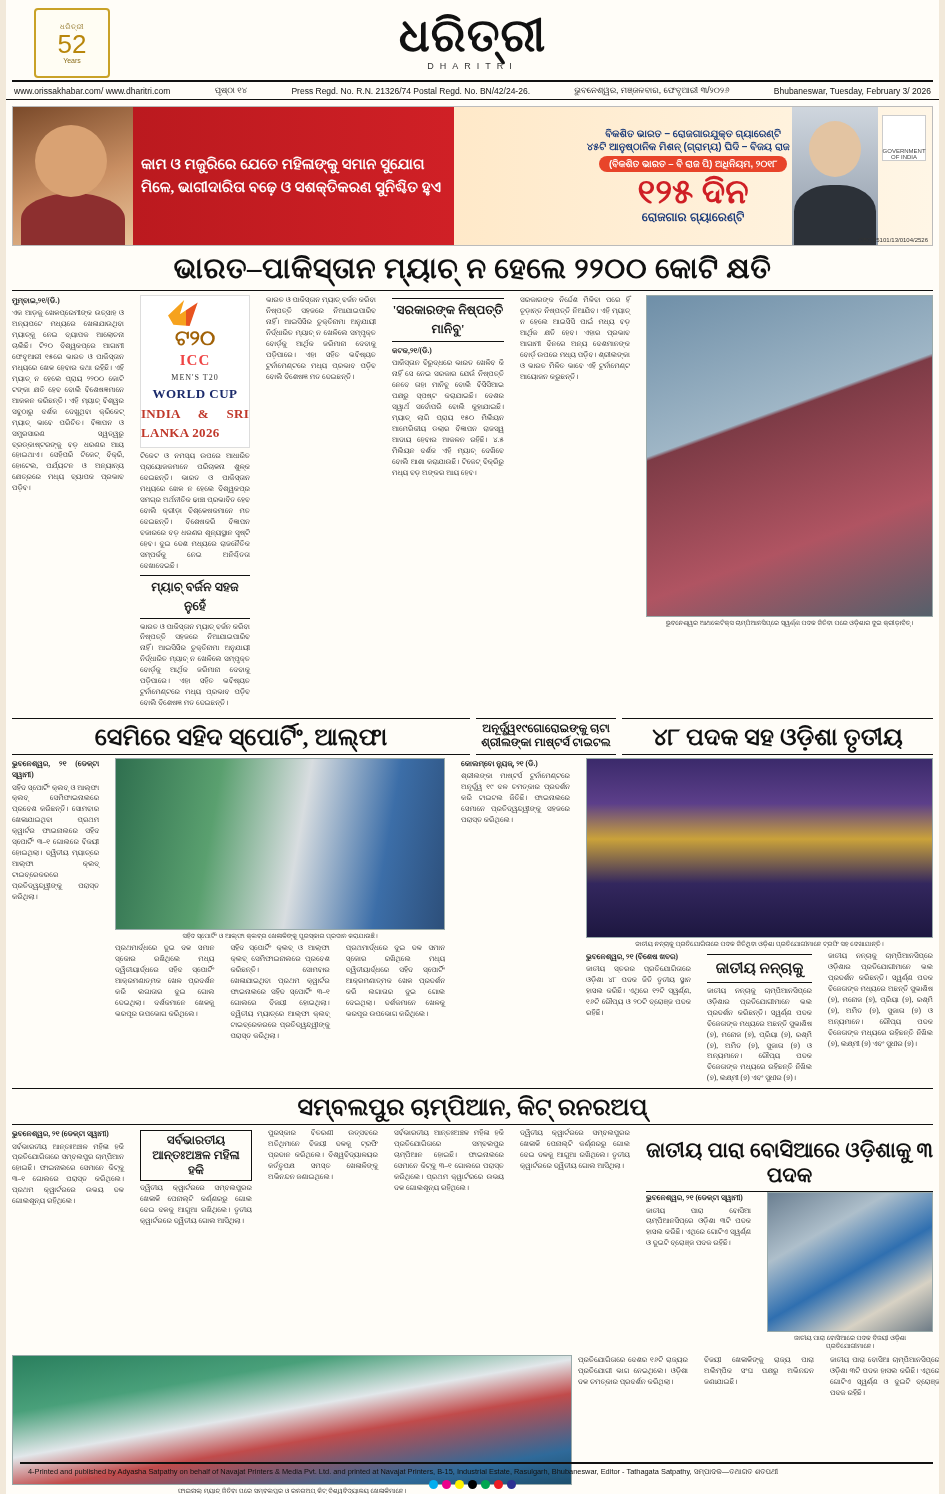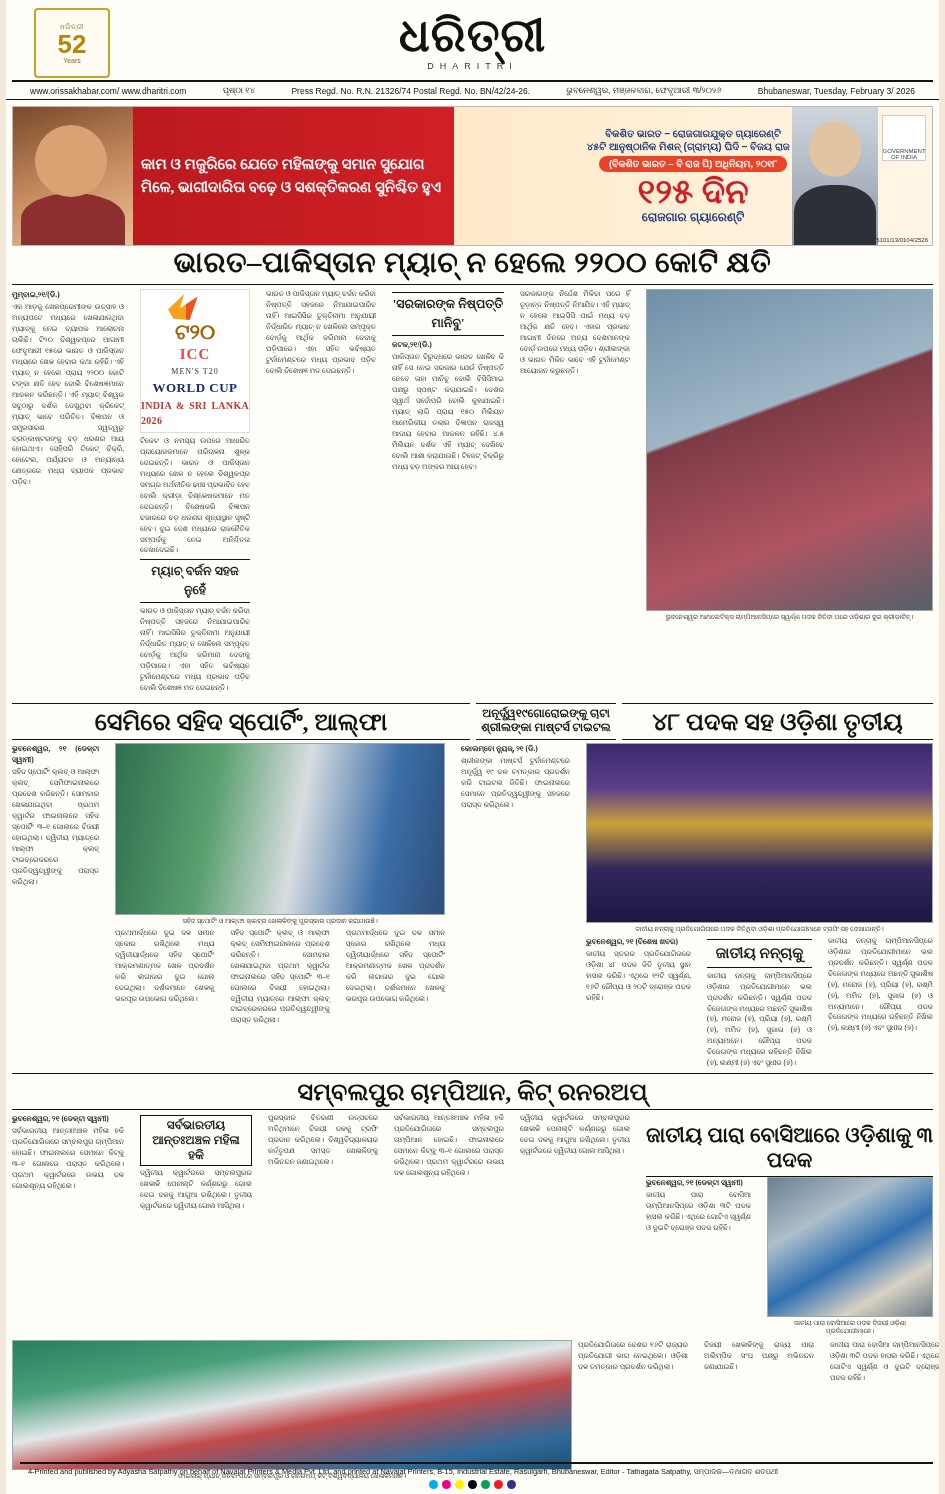--- a/index.html
+++ b/index.html
@@ -4,27 +4,27 @@
 <style>
   html,body{margin:0;padding:0;background:#e8e8e8;}
   body{font-family:"Liberation Sans",sans-serif;}
   .page{width:945px;height:1494px;background:#fffdf8;position:relative;overflow:hidden;margin:0 auto;
         border-left:6px solid #f2e9da;border-right:6px solid #f2e9da;box-sizing:border-box;}
   
   .masthead{display:flex;align-items:center;justify-content:center;padding:8px 10px 2px 10px;position:relative;height:78px;box-sizing:border-box;}
   .badge{position:absolute;left:28px;top:8px;width:72px;height:66px;border:2px solid #c9a227;border-radius:4px;
          display:flex;flex-direction:column;align-items:center;justify-content:center;background:#fffdf3;}
   .badge .b-top{font-size:7px;color:#8a6d1b;letter-spacing:.5px;}
-  .badge .b-num{font-size:26px;font-weight:bold;color:#b8860b;line-height:1;}
+  .badge .b-num{font-size:26px;font-weight:normal;color:#b8860b;line-height:1;}
   .badge .b-sub{font-size:7px;color:#8a6d1b;}
   .title-wrap{text-align:center;}
   .title-od{font-family:"Liberation Serif",serif;font-size:46px;font-weight:bold;letter-spacing:1px;color:#111;line-height:1;}
   .title-en{font-size:9px;letter-spacing:6px;color:#333;margin-top:2px;}
   .mast-rule{border-top:1.5px solid #111;border-bottom:1.5px solid #111;height:0;margin:2px 6px 0 6px;}
-  .infobar{display:flex;align-items:center;justify-content:space-between;font-size:8.5px;padding:3px 24px;color:#111;border-bottom:1.5px solid #111;text-align:center;}
+  .infobar{display:flex;align-items:center;justify-content:space-between;font-size:8.5px;padding:3px 8px;color:#111;border-bottom:1.5px solid #111;text-align:center;}
   .infobar span{white-space:nowrap;}
   
   .adbanner{margin:6px 6px 0 6px;height:138px;display:flex;border:1px solid #bbb;overflow:hidden;}
   .ad-left{flex:0 0 48%;background:linear-gradient(90deg,#b3171c,#d02026);position:relative;display:flex;align-items:center;}
   .ad-woman{width:120px;height:100%;background:linear-gradient(160deg,#7a4a2a,#c98f63 55%,#e8c39a);position:relative;flex:0 0 120px;}
   .ad-woman:after{content:"";position:absolute;left:22px;top:18px;width:72px;height:72px;border-radius:50%;background:#d9a273;}
   .ad-woman:before{content:"";position:absolute;left:8px;bottom:0;width:104px;height:52px;border-radius:50% 50% 0 0;background:#8d2f2f;}
   .ad-text{color:#fff;font-family:"Liberation Serif",serif;font-size:15px;line-height:1.55;padding:6px 8px;font-weight:bold;}
   .ad-right{flex:1;background:linear-gradient(90deg,#ffe9c9,#fff6e6);position:relative;display:flex;flex-direction:column;align-items:center;justify-content:center;}
   .ad-r-l1{font-size:10px;color:#1a3a7a;font-weight:bold;}
@@ -32,40 +32,40 @@
   .ad-r-pill{margin-top:3px;background:#e8442a;color:#fff;font-size:9.5px;padding:2px 10px;border-radius:9px;font-weight:bold;}
   .ad-r-big{font-size:34px;color:#cf1f25;font-weight:bold;font-family:"Liberation Serif",serif;line-height:1.05;margin-top:2px;}
   .ad-r-sub{font-size:12px;color:#1a3a7a;font-weight:bold;}
   .ad-modi{position:absolute;right:54px;top:0;bottom:0;width:86px;background:linear-gradient(180deg,#cfd6de,#8d99a8);}
   .ad-modi:after{content:"";position:absolute;left:17px;top:14px;width:52px;height:56px;border-radius:50%;background:#e3c4a2;}
   .ad-modi:before{content:"";position:absolute;left:2px;bottom:0;width:82px;height:60px;border-radius:44% 44% 0 0;background:#2c3138;}
   .ad-emblem{position:absolute;right:6px;top:8px;width:42px;height:44px;background:#fff;border:1px solid #ccc;font-size:6px;color:#444;display:flex;align-items:flex-end;justify-content:center;text-align:center;}
   .ad-cbc{position:absolute;right:4px;bottom:2px;font-size:6px;color:#333;}
   .content{padding:0 6px;}
   .head1{font-family:"Liberation Serif",serif;font-weight:bold;text-align:center;color:#111;}
-  .lead-head{font-size:29px;letter-spacing:.5px;padding:0 0 4px;border-bottom:1.2px solid #111;}
+  .lead-head{font-size:29px;letter-spacing:.5px;padding:6px 0 4px;border-bottom:1.2px solid #111;}
   .cols{display:flex;gap:16px;}
   .col{font-size:7.2px;line-height:1.52;text-align:justify;color:#1a1a1a;font-family:"Liberation Serif",serif;}
   .dateline{font-weight:bold;font-size:7.4px;margin-bottom:2px;}
   .sub-head{font-family:"Liberation Serif",serif;font-weight:bold;font-size:12.5px;text-align:center;border-top:1px solid #111;border-bottom:1px solid #111;padding:2px 0;margin:3px 0;}
   .sec-head{font-family:"Liberation Serif",serif;font-weight:bold;font-size:24px;text-align:center;padding:5px 0 3px;border-bottom:1.2px solid #111;border-top:1.5px solid #111;margin-top:5px;}
   .photo{background:#cfd8dc;position:relative;overflow:hidden;border:1px solid #9aa;}
   .cap{font-size:6.6px;text-align:center;padding:2px 2px 3px;color:#222;font-family:"Liberation Serif",serif;}
   
   .ph-a{background:linear-gradient(160deg,#6f8fa8 0%,#9fb6c6 38%,#7d3b46 39%,#b05462 72%,#55606b 100%);}
   .ph-b{background:linear-gradient(100deg,#2f6f4f,#5aa06f 30%,#d8dde0 55%,#3c6ea8 80%,#2d4f7a);}
   .ph-c{background:linear-gradient(180deg,#3b2a6b 0%,#5c3f8a 25%,#caa23a 45%,#33275e 70%,#1d1740 100%);}
   .ph-d{background:linear-gradient(170deg,#2a7f5e 0%,#49a07a 25%,#e2e7ea 45%,#c14b4b 60%,#2f6a9a 85%,#1d4f6e 100%);}
   .ph-e{background:linear-gradient(150deg,#6b7f91 0%,#aebfcb 30%,#2f6fb0 55%,#d8d2c4 78%,#6d7b86 100%);}
   .t20{border:1px solid #ddd;background:#fff;display:flex;flex-direction:column;align-items:center;justify-content:center;padding:4px 0;}
   .t20 .t-od{font-size:21px;color:#a16207;font-family:"Liberation Serif",serif;font-weight:bold;line-height:1;}
   .t20 .t-icc{font-size:15px;color:#ef4444;font-weight:bold;letter-spacing:1px;}
   .t20 .t-mens{font-size:8px;color:#333;letter-spacing:1px;}
   .t20 .t-wc{font-size:13px;color:#1b2a6b;font-weight:bold;letter-spacing:.5px;}
-  .t20 .t-host{font-size:10px;color:#c0392b;font-weight:bold;letter-spacing:.3px;}
+  .t20 .t-host{font-size:13px;color:#c0392b;font-weight:bold;letter-spacing:.3px;}
   .t20 .bolt{width:54px;height:26px;background:
       linear-gradient(90deg,#f6a21d 0 33%,#e8531f 33% 66%,#c0392b 66% 100%);
       clip-path:polygon(0 60%,30% 0,22% 55%,55% 10%,40% 100%,10% 95%);margin-bottom:2px;}
   .footer{border-top:2px solid #111;font-size:7.4px;padding:3px 8px 2px;color:#111;margin-left:8px;}
   .colorbar{display:flex;justify-content:center;gap:4px;padding:2px 0 5px;}
   .colorbar i{width:9px;height:9px;border-radius:50%;display:block;}
   .mini-head{font-family:"Liberation Serif",serif;font-weight:bold;font-size:12px;text-align:center;border:1px solid #111;padding:2px 2px;margin:2px 0;line-height:1.25;}
   .box-head{font-family:"Liberation Serif",serif;font-weight:bold;font-size:15px;text-align:center;border-top:1.2px solid #111;border-bottom:1.2px solid #111;padding:2px 0;margin:3px 0;}
 </style>
 </head>

